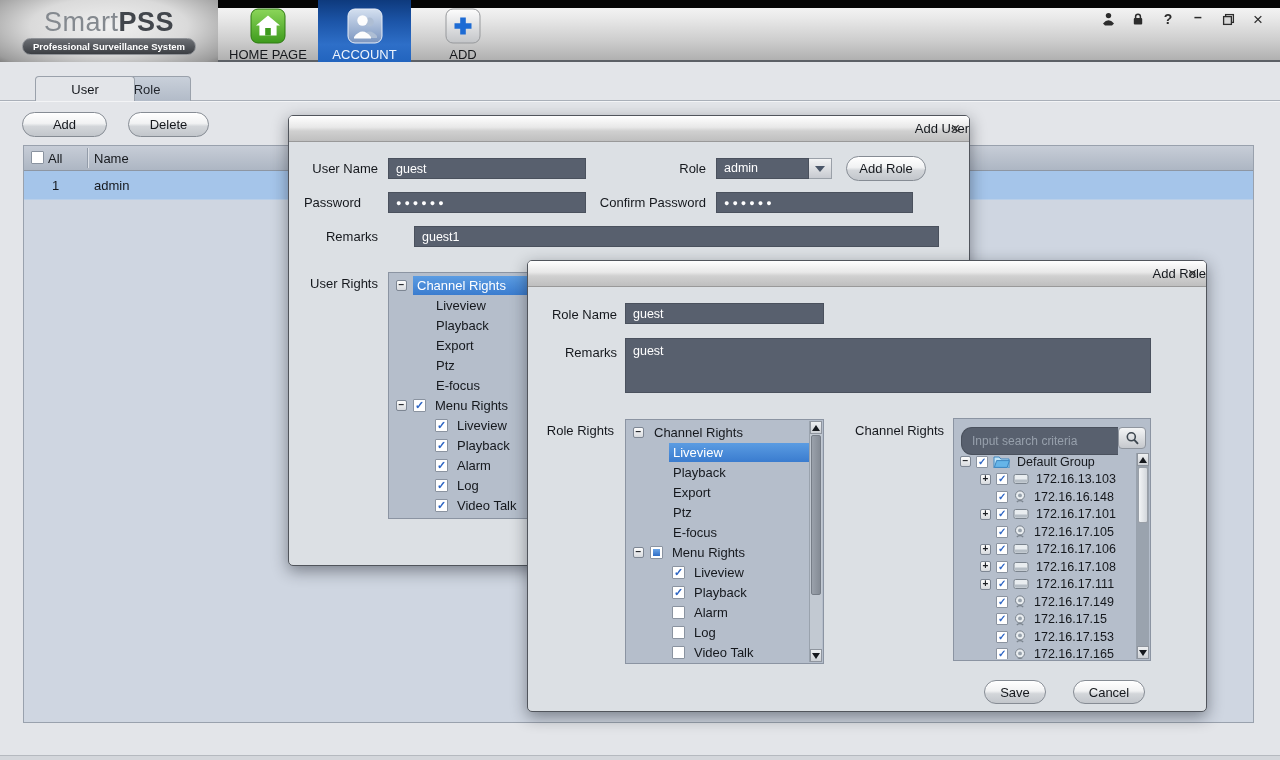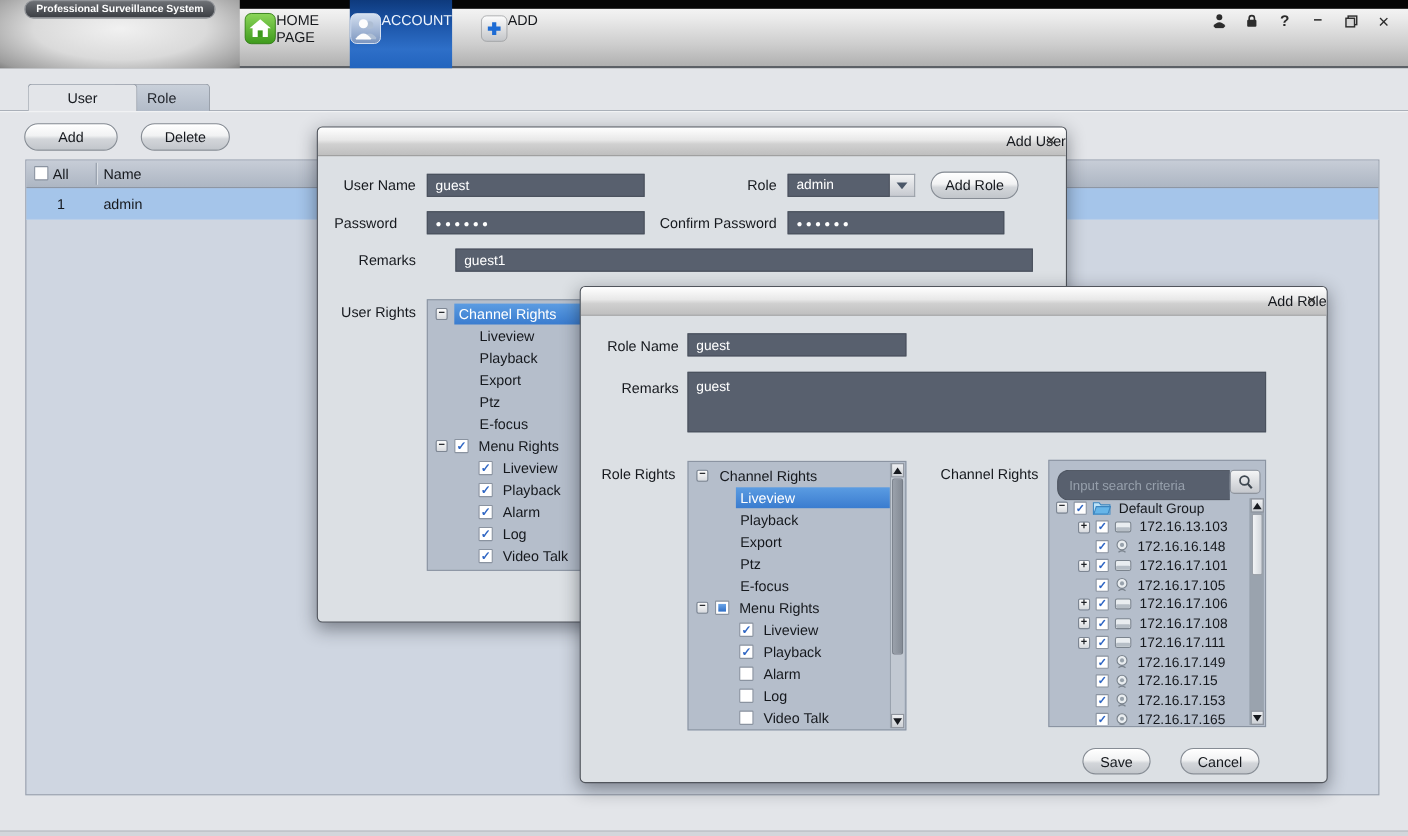--- a/index.html
+++ b/index.html
@@ -11,40 +11,40 @@
     background:linear-gradient(180deg,#fbfbfb 0%,#e9e9e9 30%,#cdcdcd 68%,#b0b0b0 100%);
     border-bottom:2px solid #5c6066; z-index:3; }
   .topstrip { position:absolute; left:0; top:0; width:100%; height:8px; background:#050505; }
   .logo-panel { position:absolute; left:0; top:0; width:218px; height:62px;
     background:radial-gradient(ellipse 95% 120% at 50% 42%, #f1f1f1 0%, #dadada 38%, #9b9b9b 66%, #2c2c2c 90%, #000 100%); }
   .brand-name { text-align:center; margin-top:7px; font-size:27px; color:#84898f; letter-spacing:.5px; }
   .brand-name b { color:#42464c; font-weight:700; }
   .brand-sub { margin:0 auto; width:fit-content; background:linear-gradient(#6d7075,#3b3e43);
     border:1px solid #8f9297; border-radius:9px; color:#fff; font-size:9.5px; font-weight:700; padding:2px 10px; }
 
-  .nav-item { position:absolute; top:0; height:62px; display:flex; padding-top:8px; cursor:default; }
+  .nav-item { position:absolute; top:0; height:62px; display:flex; flex-direction:column; align-items:center; padding-top:8px; cursor:default; }
   .nav-home { left:222px; width:92px; }
   .nav-account { left:318px; width:93px;
     background:linear-gradient(180deg,#0e3a7d 0%,#1c55a8 35%,#2e6fc8 72%,#2264be 100%); }
   .nav-add { left:437px; width:52px; }
   .nav-label { margin-top:3px; font-size:13px; color:#16181c; }
   .nav-account .nav-label { color:#eef4fc; }
   .nav-icon { width:36px; height:36px; }
 
   .winctl { position:absolute; top:11px; right:14px; display:flex; align-items:center; gap:14px; }
   .wbtn { width:16px; height:16px; display:flex; align-items:center; justify-content:center;
     font-size:14px; color:#2b2b2b; line-height:1; }
   .wbtn.help { font-weight:700; }
   .wbtn.close { font-size:17px; }
   .wbtn.min { font-weight:700; padding-bottom:4px; }
 
   
   .tab { position:absolute; top:76px; height:25px; display:flex; align-items:center; justify-content:center;
     font-size:13px; border:1px solid #9aa1ab; border-bottom:none; border-radius:4px 4px 0 0; }
-  .tab-user { left:25px; width:100px; background:#e3e5e9; z-index:2; }
+  .tab-user { left:35px; width:100px; background:#e3e5e9; z-index:2; }
   .tab-role { left:103px; width:88px; background:linear-gradient(#c9d0da,#b2bbc8); color:#22262d; z-index:1; }
   .tabrule { position:absolute; top:100px; left:0; width:1280px; height:2px;
     border-top:1px solid #aab0b9; border-bottom:1px solid #f3f4f6; z-index:1; }
 
   
   .pill { position:absolute; height:25px; border-radius:13px; border:1px solid #868c94;
     background:linear-gradient(180deg,#ffffff 0%,#f1f2f3 45%,#d3d6da 58%,#c2c6cb 100%);
     box-shadow:inset 0 1px 0 #fff; font-size:13px; color:#15181d;
     display:flex; align-items:center; justify-content:center; }
   .btn-add { left:22px; top:112px; width:85px; }
@@ -140,20 +140,21 @@
   .bottomstrip { position:absolute; left:0; bottom:0; width:1280px; height:5px;
     background:#d3d6db; border-top:1px solid #b5b9bf; }
 </style>
 </head>
 <body>
 
 <div class="titlebar">
   <div class="topstrip"></div>
 
   <div class="logo-panel">
+    <div class="brand-name"><span>Smart</span><b>PSS</b></div>
     <div class="brand-sub">Professional Surveillance System</div>
   </div>
 
   <div class="nav-item nav-home">
     <svg class="nav-icon" viewBox="0 0 36 36">
       <defs>
           <linearGradient id="gh" x1="0" y1="0" x2="0" y2="1">
             <stop offset="0" stop-color="#8cd65a"></stop>
             <stop offset="1" stop-color="#3d9a1c"></stop>
           </linearGradient>

